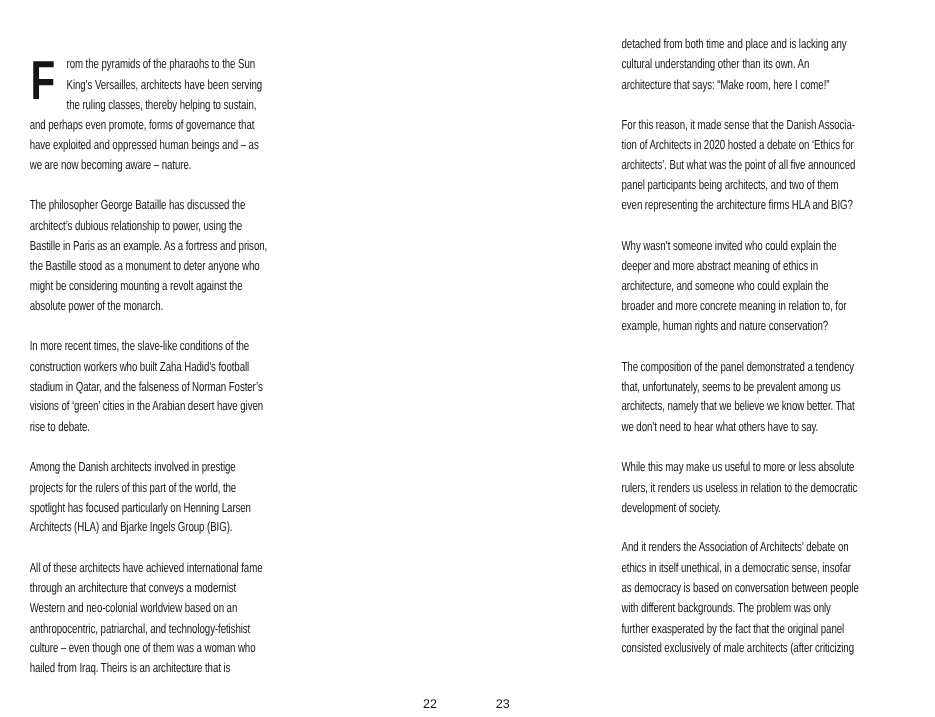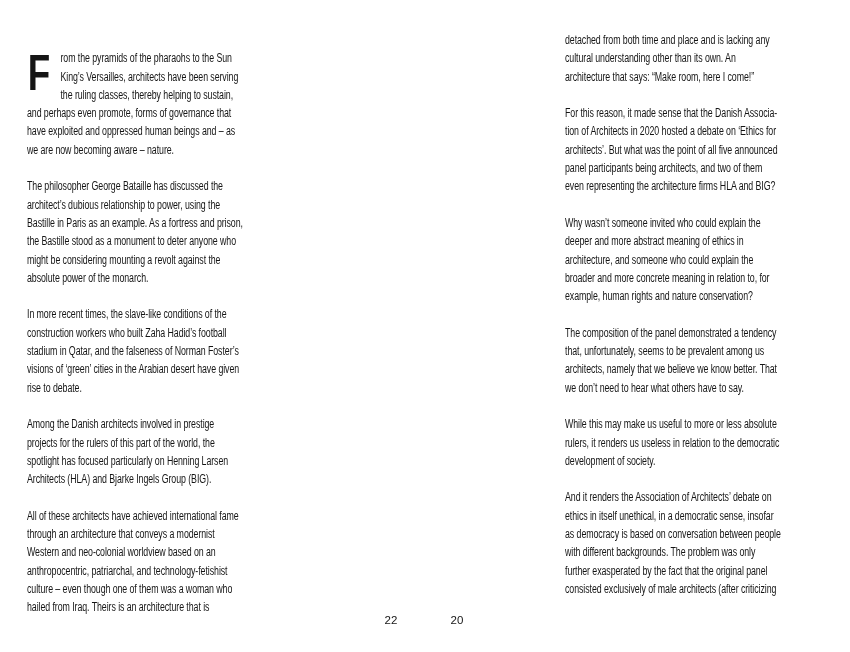--- a/index.html
+++ b/index.html
@@ -36,21 +36,21 @@
     font-size: 50px;
     line-height: 46px;
     height: 50px;
     font-weight: 700;
     margin: 1px 14px 0 1px;
     letter-spacing: 0;
     white-space: normal;
   }
   .folio {
     position: absolute;
-    top: 614px;
+    top: 635px;
     font-size: 11.5px;
     line-height: 13px;
     color: #151515;
   }
   .folio-left  { left: 381px; width: 20px; text-align: center; }
   .folio-right { left: 447px; width: 20px; text-align: center; }
 </style>
 </head>
 <body>
 
@@ -115,15 +115,15 @@
       <p class="para">And it renders the Association of Architects’ debate on
 ethics in itself unethical, in a democratic sense, insofar
 as democracy is based on conversation between people
 with different backgrounds. The problem was only
 further exasperated by the fact that the original panel
 consisted exclusively of male architects (after criticizing</p>
     </div>
   </div>
 
   <div class="folio folio-left">22</div>
-  <div class="folio folio-right">20</div>
+  <div class="folio folio-right">23</div>
 
 </div>
 
 </body></html>

